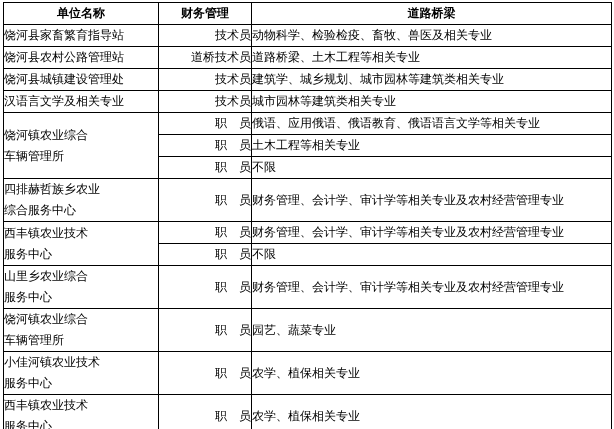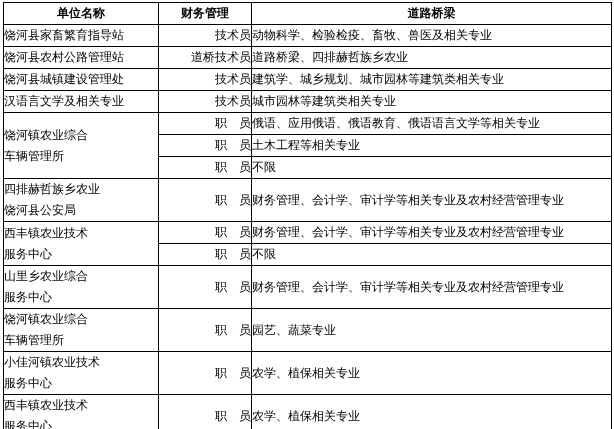--- a/index.html
+++ b/index.html
@@ -76,21 +76,21 @@
 
       <tr class="r21">
         <td class="unit">饶河县家畜繁育指导站</td>
         <td class="pos">技术员</td>
         <td class="req">动物科学、检验检疫、畜牧、兽医及相关专业</td>
       </tr>
 
       <tr class="r21">
         <td class="unit">饶河县农村公路管理站</td>
         <td class="pos">道桥技术员</td>
-        <td class="req">道路桥梁、四排赫哲族乡农业</td>
+        <td class="req">道路桥梁、土木工程等相关专业</td>
       </tr>
 
       <tr class="r21">
         <td class="unit">饶河县城镇建设管理处</td>
         <td class="pos">技术员</td>
         <td class="req">建筑学、城乡规划、城市园林等建筑类相关专业</td>
       </tr>
 
       <tr class="r21">
         <td class="unit">汉语言文学及相关专业</td>
@@ -108,21 +108,21 @@
         <td class="pos">职　员</td>
         <td class="req">土木工程等相关专业</td>
       </tr>
       <tr class="r21">
         <td class="pos">职　员</td>
         <td class="req">不限</td>
       </tr>
 
       <tr class="r40">
         <td class="unit">四排赫哲族乡农业
-饶河县公安局</td>
+综合服务中心</td>
         <td class="pos">职　员</td>
         <td class="req">财务管理、会计学、审计学等相关专业及农村经营管理专业</td>
       </tr>
 
       <tr class="r21">
         <td class="unit" rowspan="2">西丰镇农业技术
 服务中心</td>
         <td class="pos">职　员</td>
         <td class="req">财务管理、会计学、审计学等相关专业及农村经营管理专业</td>
       </tr>

